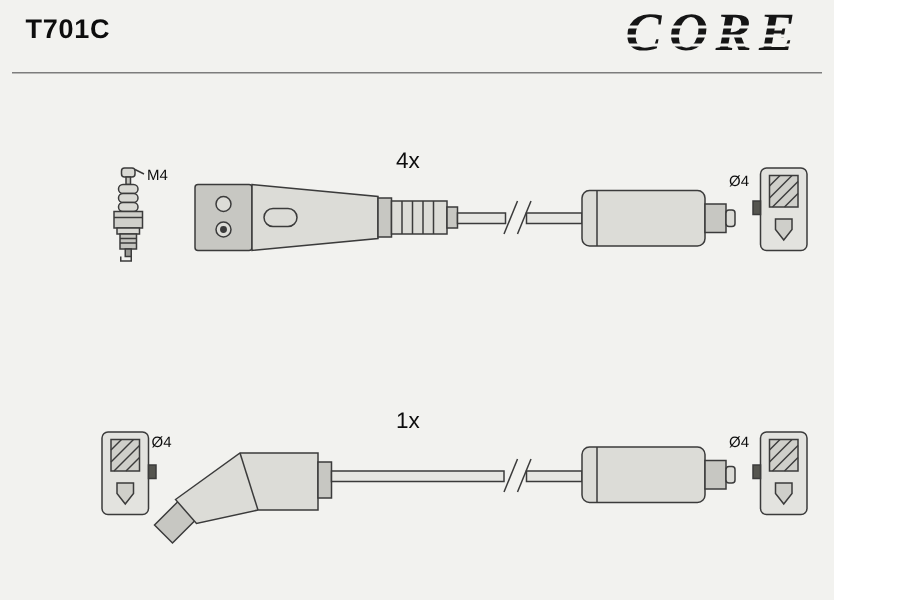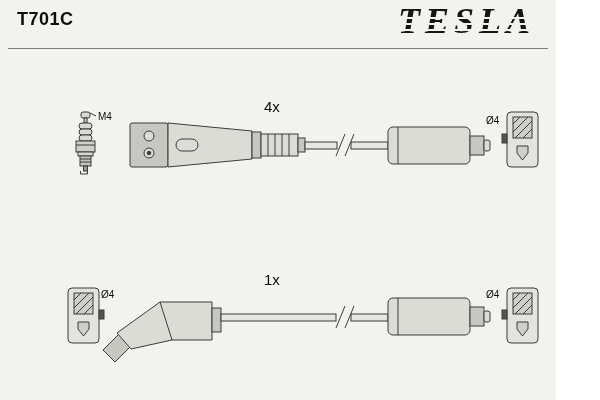--- a/index.html
+++ b/index.html
@@ -33,21 +33,21 @@
   .lbl { font-size:10px; fill:#0d0d0d; }
 </style>
 </head>
 <body>
 
 <div class="page">
 
   <div class="part-number">T701C</div>
 
   <div class="logo">
-    <div class="logo-text">TESLA</div>
+    <div class="logo-text">CORE</div>
     <div class="stripe s1"></div>
     <div class="stripe s2"></div>
     <div class="stripe s3"></div>
   </div>
 
   <div class="header-rule"></div>
 
   <svg class="diagram" width="600" height="350" viewBox="0 0 600 350" xmlns="http://www.w3.org/2000/svg">
 
     <g stroke="#3b3b3b" stroke-width="1" fill="#d9d9d4">

